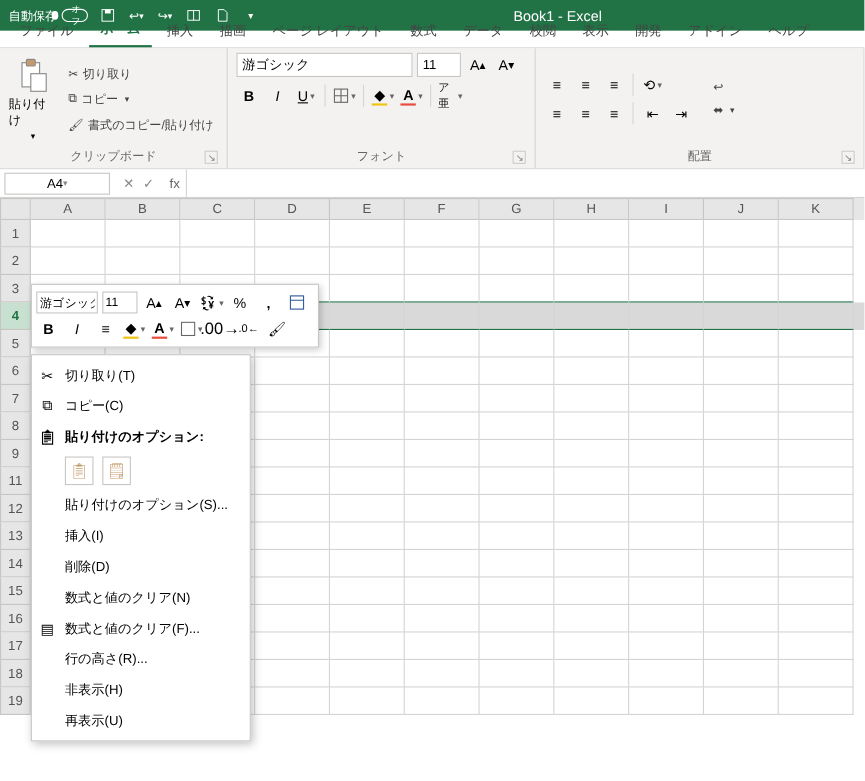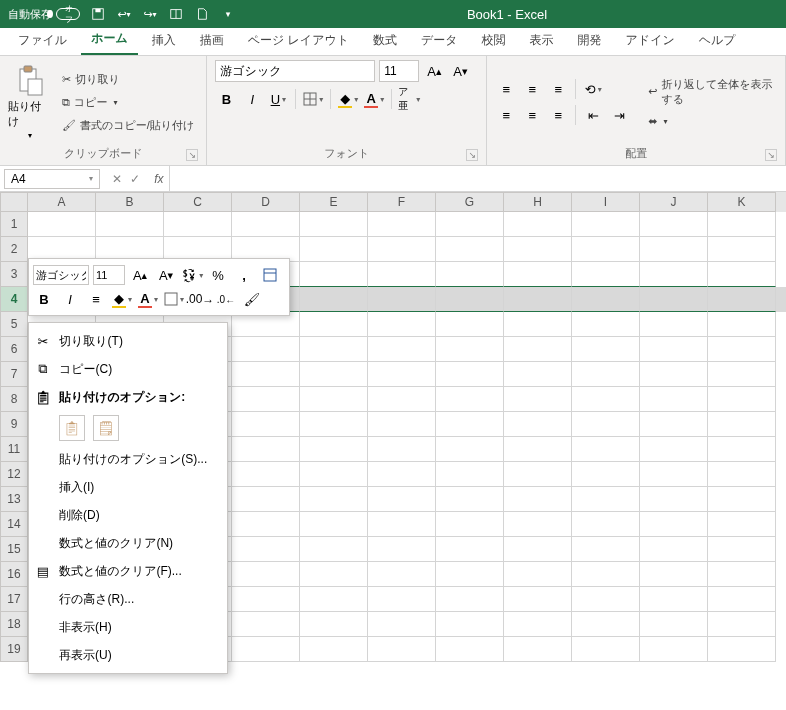--- a/index.html
+++ b/index.html
@@ -4,42 +4,42 @@
 <style>
 *{box-sizing:border-box;margin:0;padding:0;font-family:"Meiryo UI","Yu Gothic UI",sans-serif}
 body{width:786px;height:710px;background:#fff;font-size:12px;overflow:hidden;position:relative}
 .titlebar{height:28px;background:#217346;color:#fff;display:flex;align-items:center;padding:0 8px;font-size:11px}
 .titlebar .qat{display:flex;align-items:center;gap:10px}
 .titlebar .autosave{display:flex;align-items:center;gap:4px}
 .toggle{width:24px;height:12px;border:1px solid #fff;border-radius:6px;display:inline-flex;align-items:center;padding:0 2px;font-size:8px;justify-content:flex-end}
 .toggle::before{content:"";width:8px;height:8px;border-radius:50%;background:#fff;position:relative;left:-12px}
 .qat-icon{width:16px;height:16px;display:flex;align-items:center;justify-content:center;cursor:pointer}
 .titlebar .title{flex:1;text-align:center;font-size:13px}
-.tabs{height:28px;background:#fff;border-bottom:1px solid #d4d4d4;display:flex;align-items:flex-end;padding:0 8px;gap:4px}
+.tabs{height:16px;background:#fff;border-bottom:1px solid #d4d4d4;display:flex;align-items:flex-end;padding:0 8px;gap:4px}
 .tab{padding:6px 10px;font-size:12px;cursor:pointer;color:#444}
 .tab.active{color:#217346;border-bottom:2px solid #217346;font-weight:600}
 .ribbon{height:110px;background:#f3f2f1;display:flex;border-bottom:1px solid #d4d4d4}
 .group{border-right:1px solid #d4d4d4;padding:4px 8px;display:flex;flex-direction:column;position:relative}
 .group-body{flex:1;display:flex;gap:6px}
 .group-label{text-align:center;font-size:11px;color:#666;padding-top:2px;position:relative}
 .group-label .launcher{position:absolute;right:0;bottom:0;font-size:9px;color:#888;width:12px;height:12px;border:1px solid #ccc;text-align:center;line-height:10px;cursor:pointer}
 .big-btn{display:flex;flex-direction:column;align-items:center;justify-content:center;width:44px;cursor:pointer;font-size:11px;gap:2px}
 .vstack{display:flex;flex-direction:column;gap:4px;justify-content:center}
 .hstack{display:flex;align-items:center;gap:4px}
 .rbtn{padding:2px 4px;font-size:11px;cursor:pointer;display:flex;align-items:center;gap:4px;color:#444}
 .font-row .combo{border:1px solid #c8c6c4;background:#fff;height:22px}
 .font-name{width:160px;padding:0 4px;font-size:12px}
 .font-size{width:40px;padding:0 4px;font-size:12px;text-align:left}
 .icon-btn{width:22px;height:22px;display:flex;align-items:center;justify-content:center;cursor:pointer;font-size:13px}
 .icon-btn.dd::after{content:"▾";font-size:8px;margin-left:2px;color:#666}
 .sep{width:1px;background:#d4d4d4;margin:0 2px;height:20px}
 .formula-bar{height:26px;border-bottom:1px solid #d4d4d4;display:flex;align-items:center;background:#fff}
-.name-box{width:96px;border:1px solid #c8c6c4;height:20px;margin:0 4px;padding:0 6px;font-size:12px;display:flex;align-items:center;justify-content:space-between}
+.name-box{width:96px;border:1px solid #c8c6c4;height:20px;margin:0 4px;padding:0 6px;font-size:12px;display:flex;align-items:center;justify-content:center}
 .fb-icons{display:flex;gap:8px;padding:0 8px;color:#888}
-.fx{font-style:italic;font-size:12px;color:#666;padding:0 6px}
+.fx{font-size:12px;color:#666;padding:0 6px}
 .grid{position:relative}
 .col-headers{display:flex;height:20px;background:#e6e6e6}
 .corner{width:28px;border:1px solid #c8c6c4;background:#e6e6e6}
 .col-h{width:68px;border:1px solid #c8c6c4;border-left:none;text-align:center;font-size:12px;color:#555;line-height:18px;background:#e6e6e6;cursor:pointer}
 .rows{}
 .row{display:flex;height:25px}
 .row-h{width:28px;border:1px solid #c8c6c4;border-top:none;text-align:center;font-size:12px;color:#555;line-height:24px;background:#e6e6e6;cursor:pointer}
 .cell{width:68px;border-right:1px solid #d4d4d4;border-bottom:1px solid #d4d4d4}
 .row.selected .row-h{background:#c8e0d0;color:#217346;font-weight:600}
 .row.selected{background:#d9d9d9}
@@ -193,21 +193,20 @@
           <span class="icon-btn">≡</span>
           <span class="icon-btn">≡</span>
           <span class="sep"></span>
           <span class="icon-btn">⇤</span>
           <span class="icon-btn">⇥</span>
         </div>
       </div>
       <div class="vstack" style="margin-left:8px">
         <div class="rbtn">
             <span>↩</span>
-            <span>折り返して全体を表示する</span>
           </div>
         <div class="rbtn">
             <span>⬌</span>
             <span style="font-size:8px;margin-left:2px">▾</span>
           </div>
       </div>
     </div>
     <div class="group-label"><span>配置</span><span class="launcher">↘</span></div>
   </div>
 </div>
@@ -520,21 +519,21 @@
         <span class="fill-accent">◆</span>
       </span>
     <span class="icon-btn dd">
         <span class="underline-accent">A</span>
       </span>
     <span class="icon-btn dd">
         <svg width="14" height="14">
           <rect x="1" y="1" width="12" height="12" fill="none" stroke="#666"></rect>
         </svg>
       </span>
-    <span class="icon-btn" style="font-size:12px">.00→</span>
+    <span class="icon-btn" style="font-size:15px">.00→</span>
     <span class="icon-btn" style="font-size:10px">.0←</span>
     <span class="icon-btn">🖌︎</span>
   </div>
 </div>
 
 <div class="context-menu">
   <div class="mi">
       <span class="mi-icon">✂︎</span>
       <span>切り取り(T)</span>
     </div>

